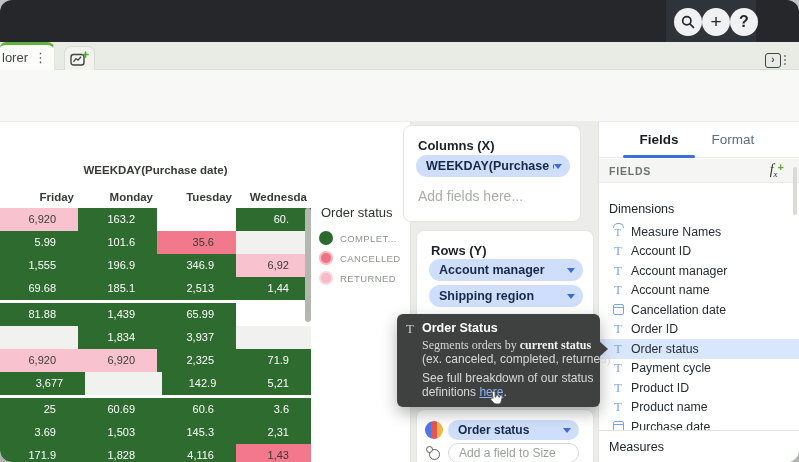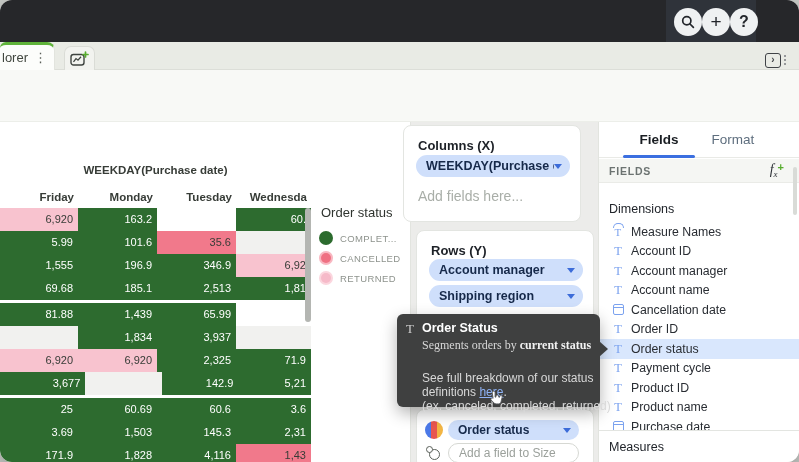--- a/index.html
+++ b/index.html
@@ -73,21 +73,21 @@
   .qc-sub { position:absolute; left:48px; top:27px; font-size:12px; color:#9aa0a7; }
   .chev { display:inline-block; width:7px; height:7px; border-right:1.7px solid #3c4043; border-bottom:1.7px solid #3c4043; transform:rotate(45deg); }
   .qc-chev { position:absolute; left:170px; top:18px; }
   
   .canvas { position:absolute; left:0; top:122px; width:410px; height:340px; background:#fff; }
   .axis-title { position:absolute; left:0; top:42px; width:311px; text-align:center; font-size:11.5px; font-weight:700; color:#373c37; }
   .colheads { position:absolute; left:0; top:69px; width:311px; display:flex; }
   .colheads div { font-size:11.5px; font-weight:700; color:#373c37; text-align:right; padding-right:4px; }
   .grid-wrap { position:absolute; left:0; top:86px; width:311px; height:254px; overflow:hidden; }
   .grow { display:flex; }
-  .gcell { height:23px; line-height:23px; font-size:11px; text-align:right; padding-right:5px; overflow:hidden; white-space:nowrap; }
+  .gcell { height:23px; line-height:23px; font-size:11px; text-align:right; padding-right:22px; overflow:hidden; white-space:nowrap; }
   .k-green { background:#2d6b2f; color:#fff; }
   .k-pink { background:#f8c3cf; color:#373c37; }
   .k-salmon { background:#f1798b; color:#373c37; }
   .k-gray { background:#f1f1ef; color:#373c37; }
   .k-white { background:#ffffff; color:#373c37; }
   .gspacer { height:3px; background:#fff; }
   .vscroll { position:absolute; left:305px; top:86px; width:6px; height:114px; background:#b4b6b2; border-radius:3px; }
   
   .legend { position:absolute; left:321px; top:83px; width:88px; }
   .legend-title { font-size:13px; color:#2f342f; margin-bottom:8px; }
@@ -114,21 +114,21 @@
   .size-icon .big { position:absolute; left:3px; top:3px; width:11px; height:11px; border:1.5px solid #5a605a; border-radius:50%; }
   .size-icon .small { position:absolute; left:0; top:0; width:7px; height:7px; border:1.5px solid #5a605a; border-radius:50%; background:#fff; }
   .size-input { position:absolute; left:31px; top:33px; width:131px; height:20px; border:1px solid #d6d8d3; border-radius:10px; background:#fff; font-size:12px; color:#3a3f3a; padding:0 10px; font-family:"Liberation Sans",sans-serif; }
   .size-input::placeholder { color:#9ba09b; }
   
   .tooltip { position:absolute; left:397px; top:314px; width:203px; height:93px; background:#3f4040; border-radius:6px; box-shadow:0 6px 16px rgba(0,0,0,.3); z-index:20; }
   .tt-arrow { position:absolute; right:-8px; top:27px; width:0; height:0; border-top:8px solid transparent; border-bottom:8px solid transparent; border-left:9px solid #3f4040; }
   .tt-ticon { position:absolute; left:9px; top:7px; font-family:"Liberation Serif",serif; font-size:13px; color:#d0d0d0; }
   .tt-title { position:absolute; left:25px; top:7px; font-size:12.5px; font-weight:700; color:#ffffff; }
   .tt-line { position:absolute; left:25px; font-size:12px; color:#d8d8d8; white-space:nowrap; }
-  .tt-l1 { top:24px;font-family:Liberation Serif, serif; } .tt-l2 { top:38px;margin-top:47px; } .tt-l3 { top:57px; } .tt-l4 { top:71px; }
+  .tt-l1 { top:24px;font-family:Liberation Serif, serif; } .tt-l2 { top:38px; } .tt-l3 { top:57px; } .tt-l4 { top:71px; }
   .tt-bold { font-weight:700; color:#f2f2f2; }
   .tt-link { color:#8fb3f7; text-decoration:underline; cursor:pointer; }
   .tt-cursor { position:absolute; left:92px; top:76px; z-index:21; }
   
   .fields-panel { position:absolute; left:598px; top:122px; width:201px; height:340px; background:#fff; border-left:1px solid #e2e4df; }
   .fp-tabs { position:absolute; left:0; top:0; width:201px; height:36px; border-bottom:1px solid #e9eae6; }
   .fp-tab { position:absolute; top:0; height:36px; line-height:36px; text-align:center; font-size:13.5px; cursor:pointer; }
   .fp-tab.active { left:24px; width:72px; color:#191d22; font-weight:700; }
   .fp-tab.inactive { left:106px; width:56px; color:#5e6e7e; }
   .fp-underline { position:absolute; left:24px; top:33px; width:72px; height:3px; background:#3b6fe0; border-radius:2px; }
@@ -276,21 +276,21 @@
         <div class="grow">
           <div class="gcell k-green" style="width: 78px;">1,555</div>
           <div class="gcell k-green" style="width: 79px;">196.9</div>
           <div class="gcell k-green" style="width: 79px;">346.9</div>
           <div class="gcell k-pink" style="width: 75px;">6,92</div>
         </div>
         <div class="grow">
           <div class="gcell k-green" style="width: 78px;">69.68</div>
           <div class="gcell k-green" style="width: 79px;">185.1</div>
           <div class="gcell k-green" style="width: 79px;">2,513</div>
-          <div class="gcell k-green" style="width: 75px;">1,81</div>
+          <div class="gcell k-green" style="width: 75px;">1,44</div>
         </div>
         <div class="gspacer"></div>
         <div class="grow">
           <div class="gcell k-green" style="width: 78px;">81.88</div>
           <div class="gcell k-green" style="width: 79px;">1,439</div>
           <div class="gcell k-green" style="width: 79px;">65.99</div>
           <div class="gcell k-white" style="width: 75px;"></div>
         </div>
         <div class="grow">
           <div class="gcell k-gray" style="width: 78px;"></div>

